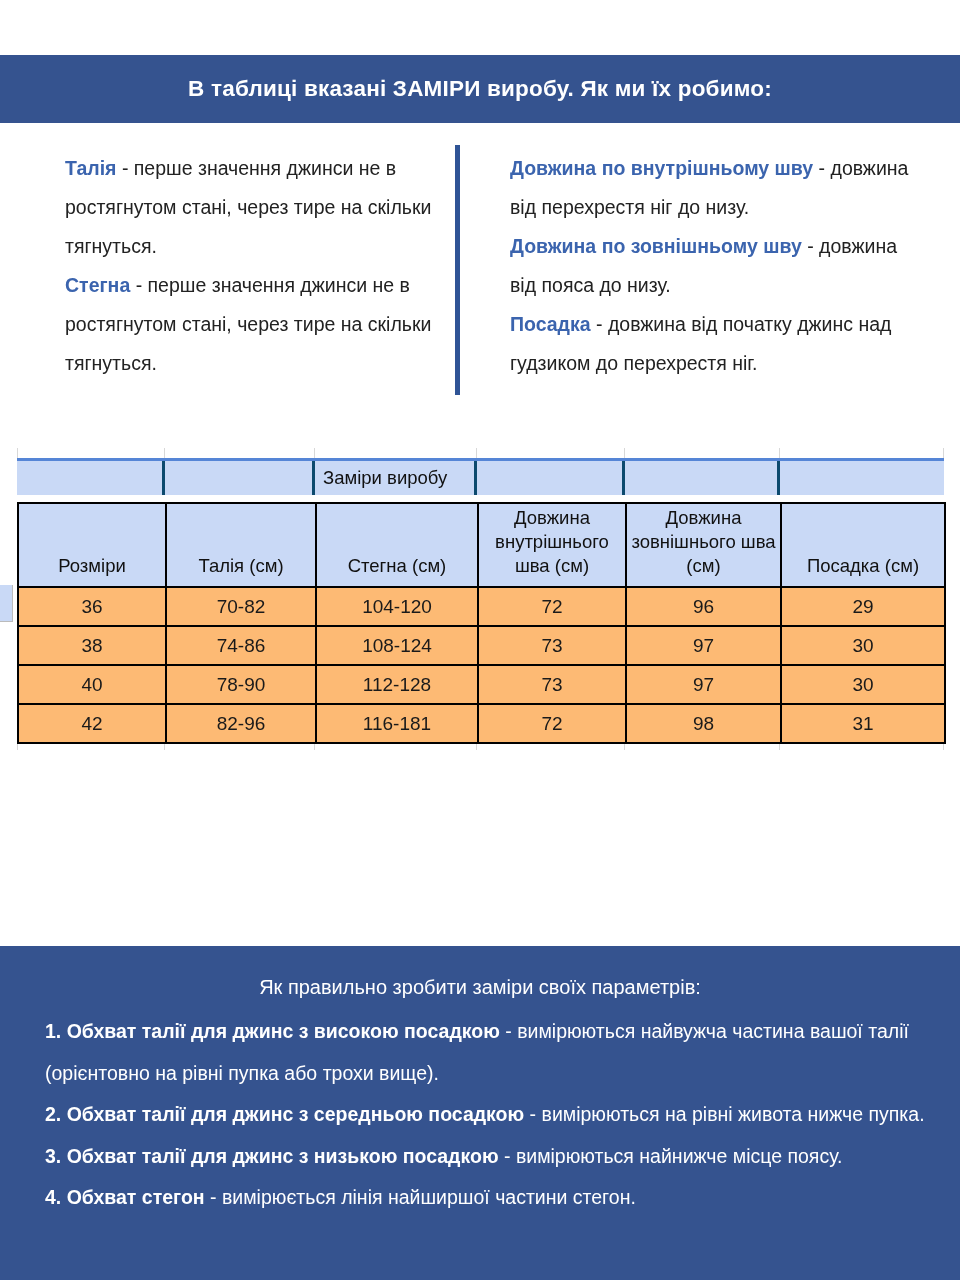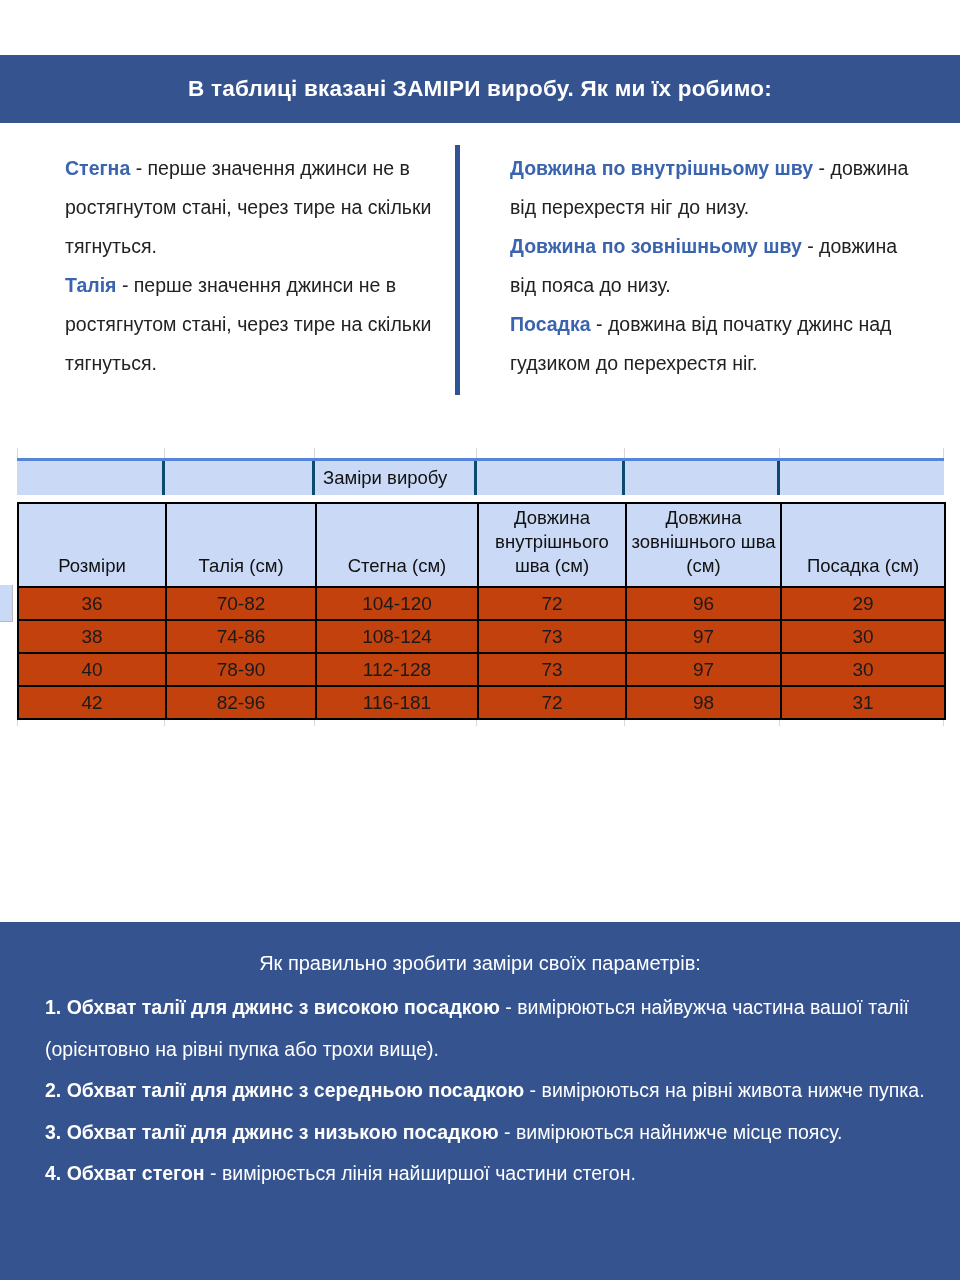--- a/index.html
+++ b/index.html
@@ -116,26 +116,26 @@
     font-weight: normal;
     font-size: 18.5px;
     color: #111111;
     text-align: center;
     vertical-align: bottom;
     height: 79px;
     padding: 2px 4px 8px;
     line-height: 24px;
   }
   .size-table td {
-    height: 33px;
+    height: 39px;
     text-align: center;
     vertical-align: middle;
     font-size: 19px;
     color: #1a1a1a;
-    background: #c2410c;
+    background: #fdba74;
     padding: 0;
   }
   .left-sliver {
     position: absolute;
     left: 0;
     top: 137px;
     width: 13px;
     height: 37px;
     background: #C9D9F6;
     border-right: 1px solid #bbbbbb;
@@ -169,22 +169,22 @@
 <body>
 
 <div class="spacer-top"></div>
 
 <div class="banner">
   <div class="banner-title">В таблиці вказані ЗАМІРИ виробу. Як ми їх робимо:</div>
 </div>
 
 <div class="defs">
   <div class="defs-left">
+    <p class="def"><span class="term">Талія</span><span> - перше значення джинси не в ростягнутом стані, через тире на скільки тягнуться.</span></p>
     <p class="def"><span class="term">Стегна</span><span> - перше значення джинси не в ростягнутом стані, через тире на скільки тягнуться.</span></p>
-    <p class="def"><span class="term">Талія</span><span> - перше значення джинси не в ростягнутом стані, через тире на скільки тягнуться.</span></p>
   </div>
   <div class="defs-divider"></div>
   <div class="defs-right">
     <p class="def"><span class="term">Довжина по внутрішньому шву</span><span> - довжина від перехрестя ніг до низу.</span></p>
     <p class="def"><span class="term">Довжина по зовнішньому шву</span><span> - довжина від пояса до низу.</span></p>
     <p class="def"><span class="term">Посадка</span><span> - довжина від початку джинс над гудзиком до перехрестя ніг.</span></p>
   </div>
 </div>
 
 <div class="table-zone">

